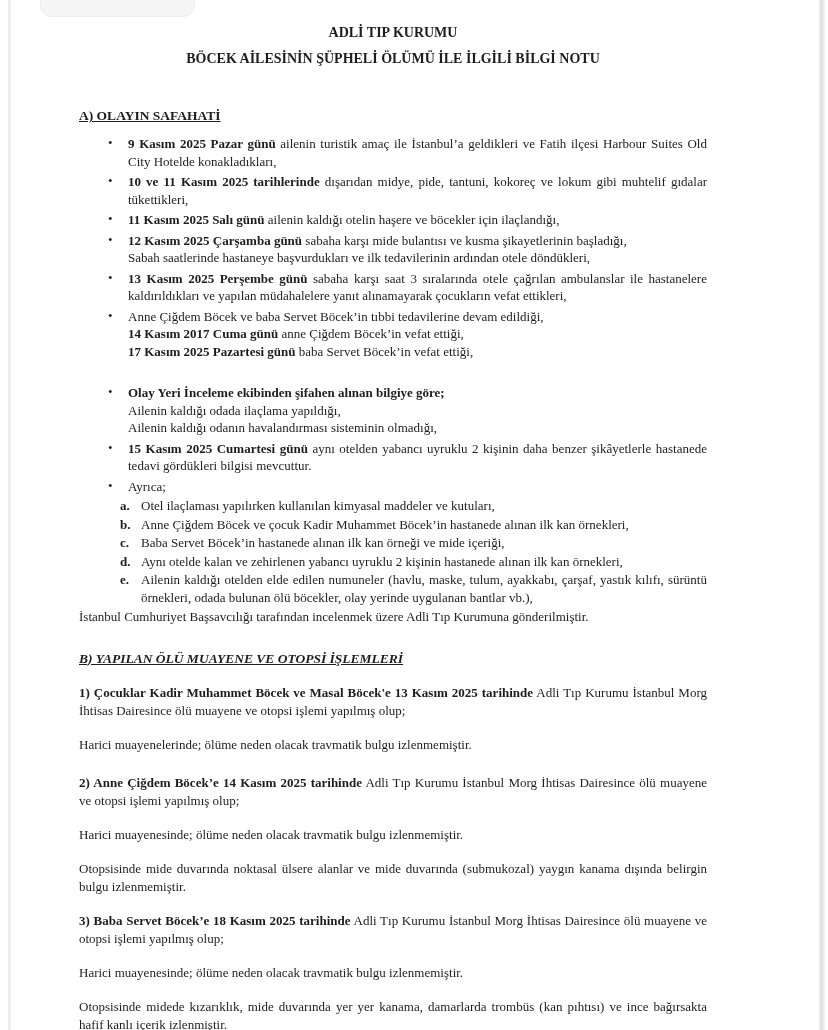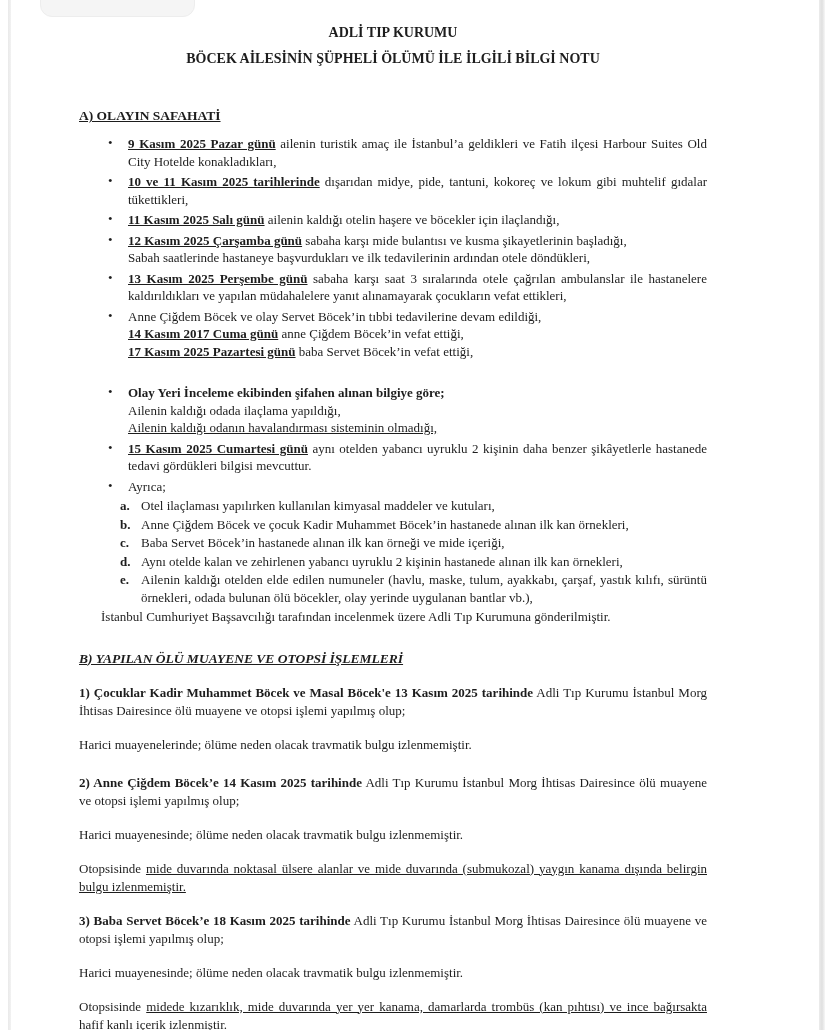--- a/index.html
+++ b/index.html
@@ -32,27 +32,27 @@
   }
   .bullet .marker{position:absolute;left:29px;top:-1px;}
   .gap-before{margin-top:24px;}
   .no-gap{margin-bottom:0;}
   .sub-list{margin-top:2px;}
   .sub{
     position:relative;padding-left:62px;text-align:justify;
     font-size:13px;line-height:17.5px;margin-bottom:1px;
   }
   .sub .letter{position:absolute;left:41px;font-weight:bold;}
-  .closing{margin-left:22px;font-size:13px;line-height:17.5px;margin-top:2px;}
+  .closing{font-size:13px;line-height:17.5px;margin-top:2px;}
   .entry p{font-size:13px;line-height:18px;margin:16px 0 5px;text-align:justify;}
   .entry{margin-top:10px;}
   .entry-2{margin-top:20px;}
   .entry-3{margin-top:2px;}
   .b{font-weight:bold;}
-  .u{text-decoration:underline;}
+  .u{}
 </style>
 </head>
 <body>
 
 <div class="edge edge-left"></div>
 <div class="edge edge-right"></div>
 <div class="chip"></div>
 
 <div class="content">
 
@@ -77,21 +77,21 @@
     <div class="bullet">
       <span class="marker">•</span>
       <span><span class="b u">12 Kasım 2025 Çarşamba günü</span><span> sabaha karşı mide bulantısı ve kusma şikayetlerinin başladığı,</span><br><span>Sabah saatlerinde hastaneye başvurdukları ve ilk tedavilerinin ardından otele döndükleri,</span></span>
     </div>
     <div class="bullet">
       <span class="marker">•</span>
       <span><span class="b u">13 Kasım 2025 Perşembe günü</span><span> sabaha karşı saat 3 sıralarında otele çağrılan ambulanslar ile hastanelere kaldırıldıkları ve yapılan müdahalelere yanıt alınamayarak çocukların vefat ettikleri,</span></span>
     </div>
     <div class="bullet">
       <span class="marker">•</span>
-      <span><span>Anne Çiğdem Böcek ve olay Servet Böcek’in tıbbi tedavilerine devam edildiği,</span><br><span class="b u">14 Kasım 2017 Cuma günü</span><span> anne Çiğdem Böcek’in vefat ettiği,</span><br><span class="b u">17 Kasım 2025 Pazartesi günü</span><span> baba Servet Böcek’in vefat ettiği,</span></span>
+      <span><span>Anne Çiğdem Böcek ve baba Servet Böcek’in tıbbi tedavilerine devam edildiği,</span><br><span class="b u">14 Kasım 2017 Cuma günü</span><span> anne Çiğdem Böcek’in vefat ettiği,</span><br><span class="b u">17 Kasım 2025 Pazartesi günü</span><span> baba Servet Böcek’in vefat ettiği,</span></span>
     </div>
     <div class="bullet gap-before">
       <span class="marker">•</span>
       <span><span class="b">Olay Yeri İnceleme ekibinden şifahen alınan bilgiye göre;</span><br><span>Ailenin kaldığı odada ilaçlama yapıldığı,</span><br><span class="u">Ailenin kaldığı odanın havalandırması sisteminin olmadığı,</span></span>
     </div>
     <div class="bullet">
       <span class="marker">•</span>
       <span><span class="b u">15 Kasım 2025 Cumartesi günü</span><span> aynı otelden yabancı uyruklu 2 kişinin daha benzer şikâyetlerle hastanede tedavi gördükleri bilgisi mevcuttur.</span></span>
     </div>
     <div class="bullet no-gap">

